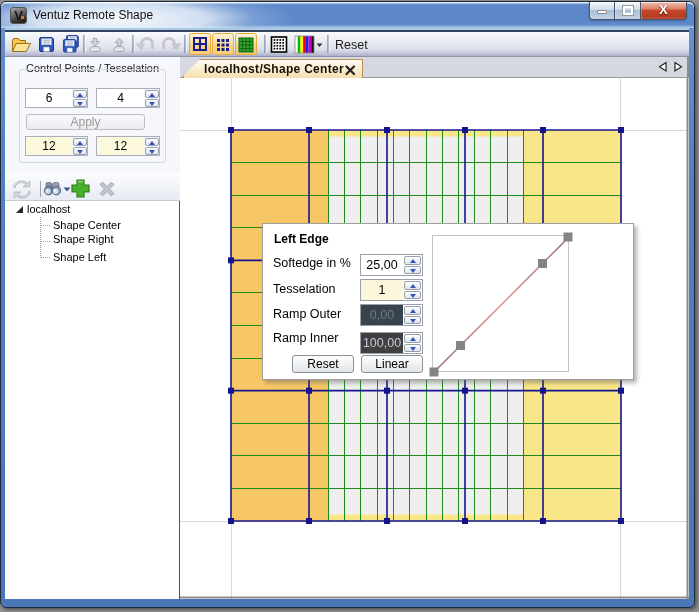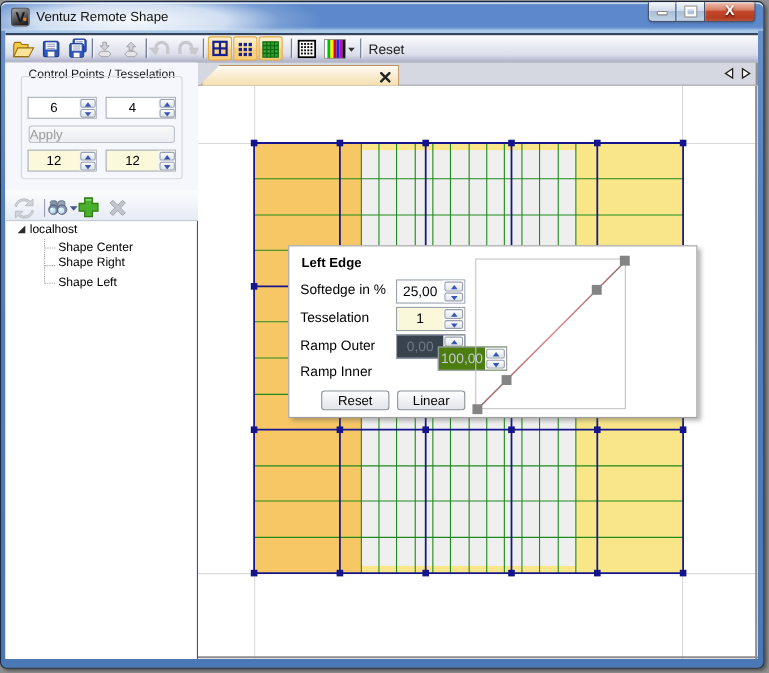--- a/index.html
+++ b/index.html
@@ -45,21 +45,21 @@
 #leftpanel { position:absolute; left:0; top:29px; width:175px; height:542px; background:#fff; border-right:1px solid #6d28d9; }
 #paneltop { position:absolute; left:0; top:0; width:175px; height:117px; background:#f5f7fc; }
 #grpbox { position:absolute; left:14px; top:12px; width:147px; height:94px; border:1px solid #d2d7e2; border-radius:3px; }
 #grplabel { position:absolute; left:19px; top:5px; font-size:11px; color:#1a1a1a; background:#f5f7fc; padding:0 2px; white-space:nowrap; }
 .spin { position:absolute; height:20px; border:1px solid #a9aebb; background:#fff; font-size:12px; color:#000; }
 .spin .val { position:absolute; left:0; top:0; right:15px; bottom:0; text-align:center; line-height:18px; }
 .spin .btns { position:absolute; right:0; top:0; width:15px; height:100%; display:flex; flex-direction:column; gap:1px; padding:0.5px; background:#f2f4f8; }
 .spin .up, .spin .dn { position:relative; flex:1; background:linear-gradient(#fdfdfe,#dde2eb); border:1px solid #9ba2b0; border-radius:2px; }
 .tri-up { position:absolute; left:3.5px; top:2px; width:0; height:0; border-left:3.5px solid transparent; border-right:3.5px solid transparent; border-bottom:4px solid #3a55b0; }
 .tri-dn { position:absolute; left:3.5px; top:2.5px; width:0; height:0; border-left:3.5px solid transparent; border-right:3.5px solid transparent; border-top:4px solid #3a55b0; }
-#applybtn { position:absolute; left:21px; top:57px; width:133px; height:16px; border:1px solid #bcbfc8; border-radius:3px; background:linear-gradient(#f9f9fa,#ebedf1); color:#9a9a9a; font-size:12px; text-align:left; line-height:14px; }
+#applybtn { position:absolute; left:21px; top:57px; width:119px; height:16px; border:1px solid #bcbfc8; border-radius:3px; background:linear-gradient(#f9f9fa,#ebedf1); color:#9a9a9a; font-size:12px; text-align:center; line-height:14px; }
 .tree { position:absolute; font-size:11px; color:#000; white-space:nowrap; }
 #dlg { position:absolute; left:262px; top:223px; width:372px; height:157px; background:#fff; border:1px solid #a0a0a0; box-shadow:3px 3px 4px rgba(90,90,90,.45); z-index:50; }
 #dlg .ttl { position:absolute; left:11px; top:8px; font-size:12px; font-weight:bold; color:#000; }
 #dlg .lbl { position:absolute; left:10px; font-size:12.5px; color:#000; }
 .dspin { position:absolute; left:97px; width:63px; height:22px; border:1px solid #9aa1ad; font-size:12.5px; }
 .dspin .val { position:absolute; left:0; top:0; right:19px; bottom:0; text-align:center; line-height:20px; }
 .dspin .btns { position:absolute; right:0; top:0; width:19px; height:100%; display:flex; flex-direction:column; gap:1px; padding:1px; background:#fff; }
 .dspin .up, .dspin .dn { position:relative; flex:1; background:linear-gradient(#fefefe,#dfe3ea); border:1px solid #98a0ac; border-radius:2px; }
 .dspin .tri-up { left:4.5px; top:2px; border-left:3.5px solid transparent; border-right:3.5px solid transparent; border-bottom:4px solid #3555b8; }
 .dspin .tri-dn { left:4.5px; top:2.5px; border-left:3.5px solid transparent; border-right:3.5px solid transparent; border-top:4px solid #3555b8; }
@@ -302,20 +302,21 @@
       <div class="tree" style="left:48px;top:176px;text-align:right;">Shape Right</div>
       <div class="tree" style="left:48px;top:194px;">Shape Left</div>
     </div>
     <div id="tabbar">
       <div id="tab"></div>
       <svg width="509" height="21" xmlns="http://www.w3.org/2000/svg" style="position:absolute;left:0;top:0;">
         <path d="M486 5.5 L486 14 L479.5 9.75 Z" fill="#fff" stroke="#222" stroke-width="1.2"></path>
         <path d="M495 5.5 L495 14 L501.5 9.75 Z" fill="#fff" stroke="#222" stroke-width="1.2"></path>
       </svg>
     </div>
+    <div id="tabtext">localhost/Shape Center</div>
     <svg id="tabxs" width="11" height="11" xmlns="http://www.w3.org/2000/svg" style="position:absolute;left:340px;top:36.5px;z-index:6;">
  <path d="M1.5 1.5 L9 9 M9 1.5 L1.5 9" stroke="#232323" stroke-width="2.2" stroke-linecap="round"></path>
  </svg>
     <div id="canvas">
       <svg id="gridsvg" width="509" height="521" xmlns="http://www.w3.org/2000/svg">
       <g stroke="#d9d9d9" stroke-width="1">
       <line x1="51.5" y1="0" x2="51.5" y2="521"></line>
       <line x1="440.5" y1="0" x2="440.5" y2="521"></line>
       <line x1="0" y1="52.5" x2="509" y2="52.5"></line>
       <line x1="0" y1="443.5" x2="509" y2="443.5"></line>
@@ -427,21 +428,21 @@
       <div class="val">0,00</div>
       <div class="btns">
         <div class="up">
           <div class="tri-up"></div>
         </div>
         <div class="dn">
           <div class="tri-dn"></div>
         </div>
       </div>
     </div>
-  <div class="dspin" style="top:91px;background:#4d7c0f;color:#c2cad6;margin-left:38px;">
+  <div class="dspin" style="top:108px;background:#404040;color:#c2cad6;">
       <div class="val">100,00</div>
       <div class="btns">
         <div class="up">
           <div class="tri-up"></div>
         </div>
         <div class="dn">
           <div class="tri-dn"></div>
         </div>
       </div>
     </div>

